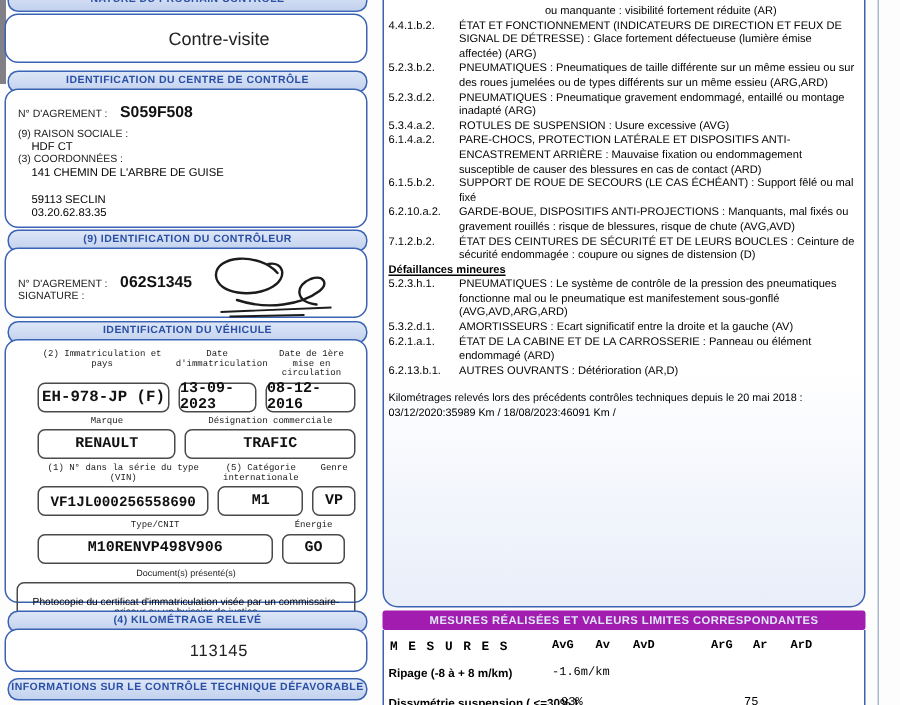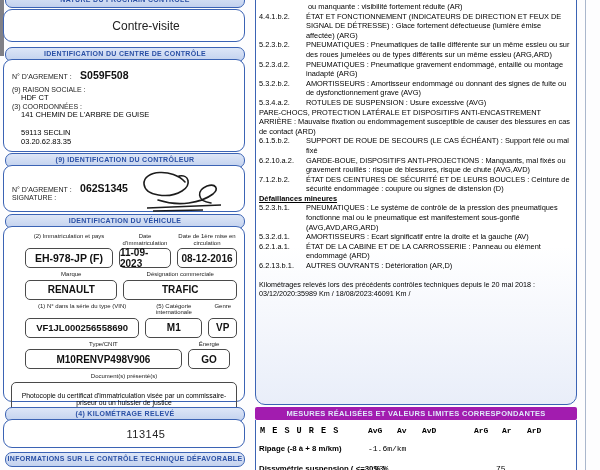--- a/index.html
+++ b/index.html
@@ -8,30 +8,30 @@
   
   .hbar{position:absolute;background:linear-gradient(#dde6f7,#c2d1ee);border:1px solid #3b63b4;
         border-radius:7px;color:#2a50a5;font-weight:bold;font-size:7px;text-align:center;
         line-height:12px;letter-spacing:.3px;white-space:nowrap;overflow:hidden;}
   
   .bbox{position:absolute;background:#fff;border:1.5px solid #3b63b4;border-radius:9px;box-sizing:border-box;padding-left:44px;}
   
   .fbox{border:1px solid #4a4a4a;border-radius:5px;background:#fff;display:flex;align-items:center;
         justify-content:center;font-weight:bold;font-size:10px;color:#111;box-sizing:border-box;height:20px;}
   .flabel{font-size:6px;color:#222;text-align:center;line-height:6.5px;}
-  .lblrow,.fldrow{display:flex;gap:6px;margin:2px 2px 0 16px;}
+  .lblrow,.fldrow{display:flex;gap:6px;margin:2px 2px 0 16px;font-family:Liberation Mono, monospace;}
   .small-label{font-size:7px;color:#222;}
   .big-val{font-weight:bold;font-size:10.5px;color:#111;}
   .indent{margin-left:9px;font-size:7.5px;}
   
   .defects{position:absolute;left:259px;top:2px;width:314px;font-size:7.4px;line-height:9.6px;color:#000;}
   .defect-row{display:flex;}
   .dcode{width:47px;flex:none;}
   .dtext{flex:1;padding-right:2px;}
-  .cont{margin-left:49px;}
+  .cont{margin-left:49px;text-align:center;}
   .minorhdr{font-weight:bold;text-decoration:underline;}
   .kmhist{margin-top:9px;font-size:7.2px;line-height:9.4px;padding-right:6px;}
   
   .mbar{position:absolute;left:255px;top:407px;width:322px;height:13px;background:#a21caf;color:#dfe8f9;
         font-size:7.5px;font-weight:bold;text-align:center;line-height:13px;border-radius:2px;letter-spacing:.3px;}
   .mtable{position:absolute;left:255px;top:420px;width:322px;height:60px;background:#fff;
           border-left:1px solid #3b63b4;border-right:1px solid #3b63b4;box-sizing:border-box;}
   .mono{font-family:"Liberation Mono",monospace;text-align:center;}
   .mtitle{position:absolute;left:4px;top:6px;font-size:8.5px;font-weight:bold;letter-spacing:1px;}
   .mcol{position:absolute;top:6px;font-size:8px;font-weight:bold;}
@@ -102,21 +102,21 @@
 
   <div class="bbox" style="left:3px;top:226px;width:242px;height:176px;padding:4px 5px;">
 
     <div class="lblrow">
       <div class="flabel" style="width:44%;">(2) Immatriculation et pays</div>
       <div class="flabel" style="width:26%;">Date d'immatriculation</div>
       <div class="flabel" style="width:30%;">Date de 1ère mise en circulation</div>
     </div>
     <div class="fldrow">
       <div class="fbox" style="width:44%;font-size:10.5px;">EH-978-JP (F)</div>
-      <div class="fbox" style="width:26%;">11-09-2023</div>
+      <div class="fbox" style="width:26%;">13-09-2023</div>
       <div class="fbox" style="width:30%;">08-12-2016</div>
     </div>
 
     <div class="lblrow" style="margin-top:3px;">
       <div class="flabel" style="width:44%;">Marque</div>
       <div class="flabel" style="width:54%;">Désignation commerciale</div>
     </div>
     <div class="fldrow">
       <div class="fbox" style="width:44%;">RENAULT</div>
       <div class="fbox" style="width:54%;">TRAFIC</div>
@@ -167,28 +167,25 @@
         </div>
         <div class="defect-row">
           <span class="dcode">5.2.3.b.2.</span>
           <span class="dtext">PNEUMATIQUES : Pneumatiques de taille différente sur un même essieu ou sur des roues jumelées ou de types différents sur un même essieu (ARG,ARD)</span>
         </div>
         <div class="defect-row">
           <span class="dcode">5.2.3.d.2.</span>
           <span class="dtext">PNEUMATIQUES : Pneumatique gravement endommagé, entaillé ou montage inadapté (ARG)</span>
         </div>
         <div class="defect-row">
-          <span class="dcode">5.3.2.b.2.</span>
-          <span class="dtext">AMORTISSEURS : Amortisseur endommagé ou donnant des signes de fuite ou de dysfonctionnement grave (AVG)</span>
-        </div>
-        <div class="defect-row">
           <span class="dcode">5.3.4.a.2.</span>
           <span class="dtext">ROTULES DE SUSPENSION : Usure excessive (AVG)</span>
         </div>
         <div class="defect-row">
+          <span class="dcode">6.1.4.a.2.</span>
           <span class="dtext">PARE-CHOCS, PROTECTION LATÉRALE ET DISPOSITIFS ANTI-ENCASTREMENT ARRIÈRE : Mauvaise fixation ou endommagement susceptible de causer des blessures en cas de contact (ARD)</span>
         </div>
         <div class="defect-row">
           <span class="dcode">6.1.5.b.2.</span>
           <span class="dtext">SUPPORT DE ROUE DE SECOURS (LE CAS ÉCHÉANT) : Support fêlé ou mal fixé</span>
         </div>
         <div class="defect-row">
           <span class="dcode">6.2.10.a.2.</span>
           <span class="dtext">GARDE-BOUE, DISPOSITIFS ANTI-PROJECTIONS : Manquants, mal fixés ou gravement rouillés : risque de blessures, risque de chute (AVG,AVD)</span>
         </div>

